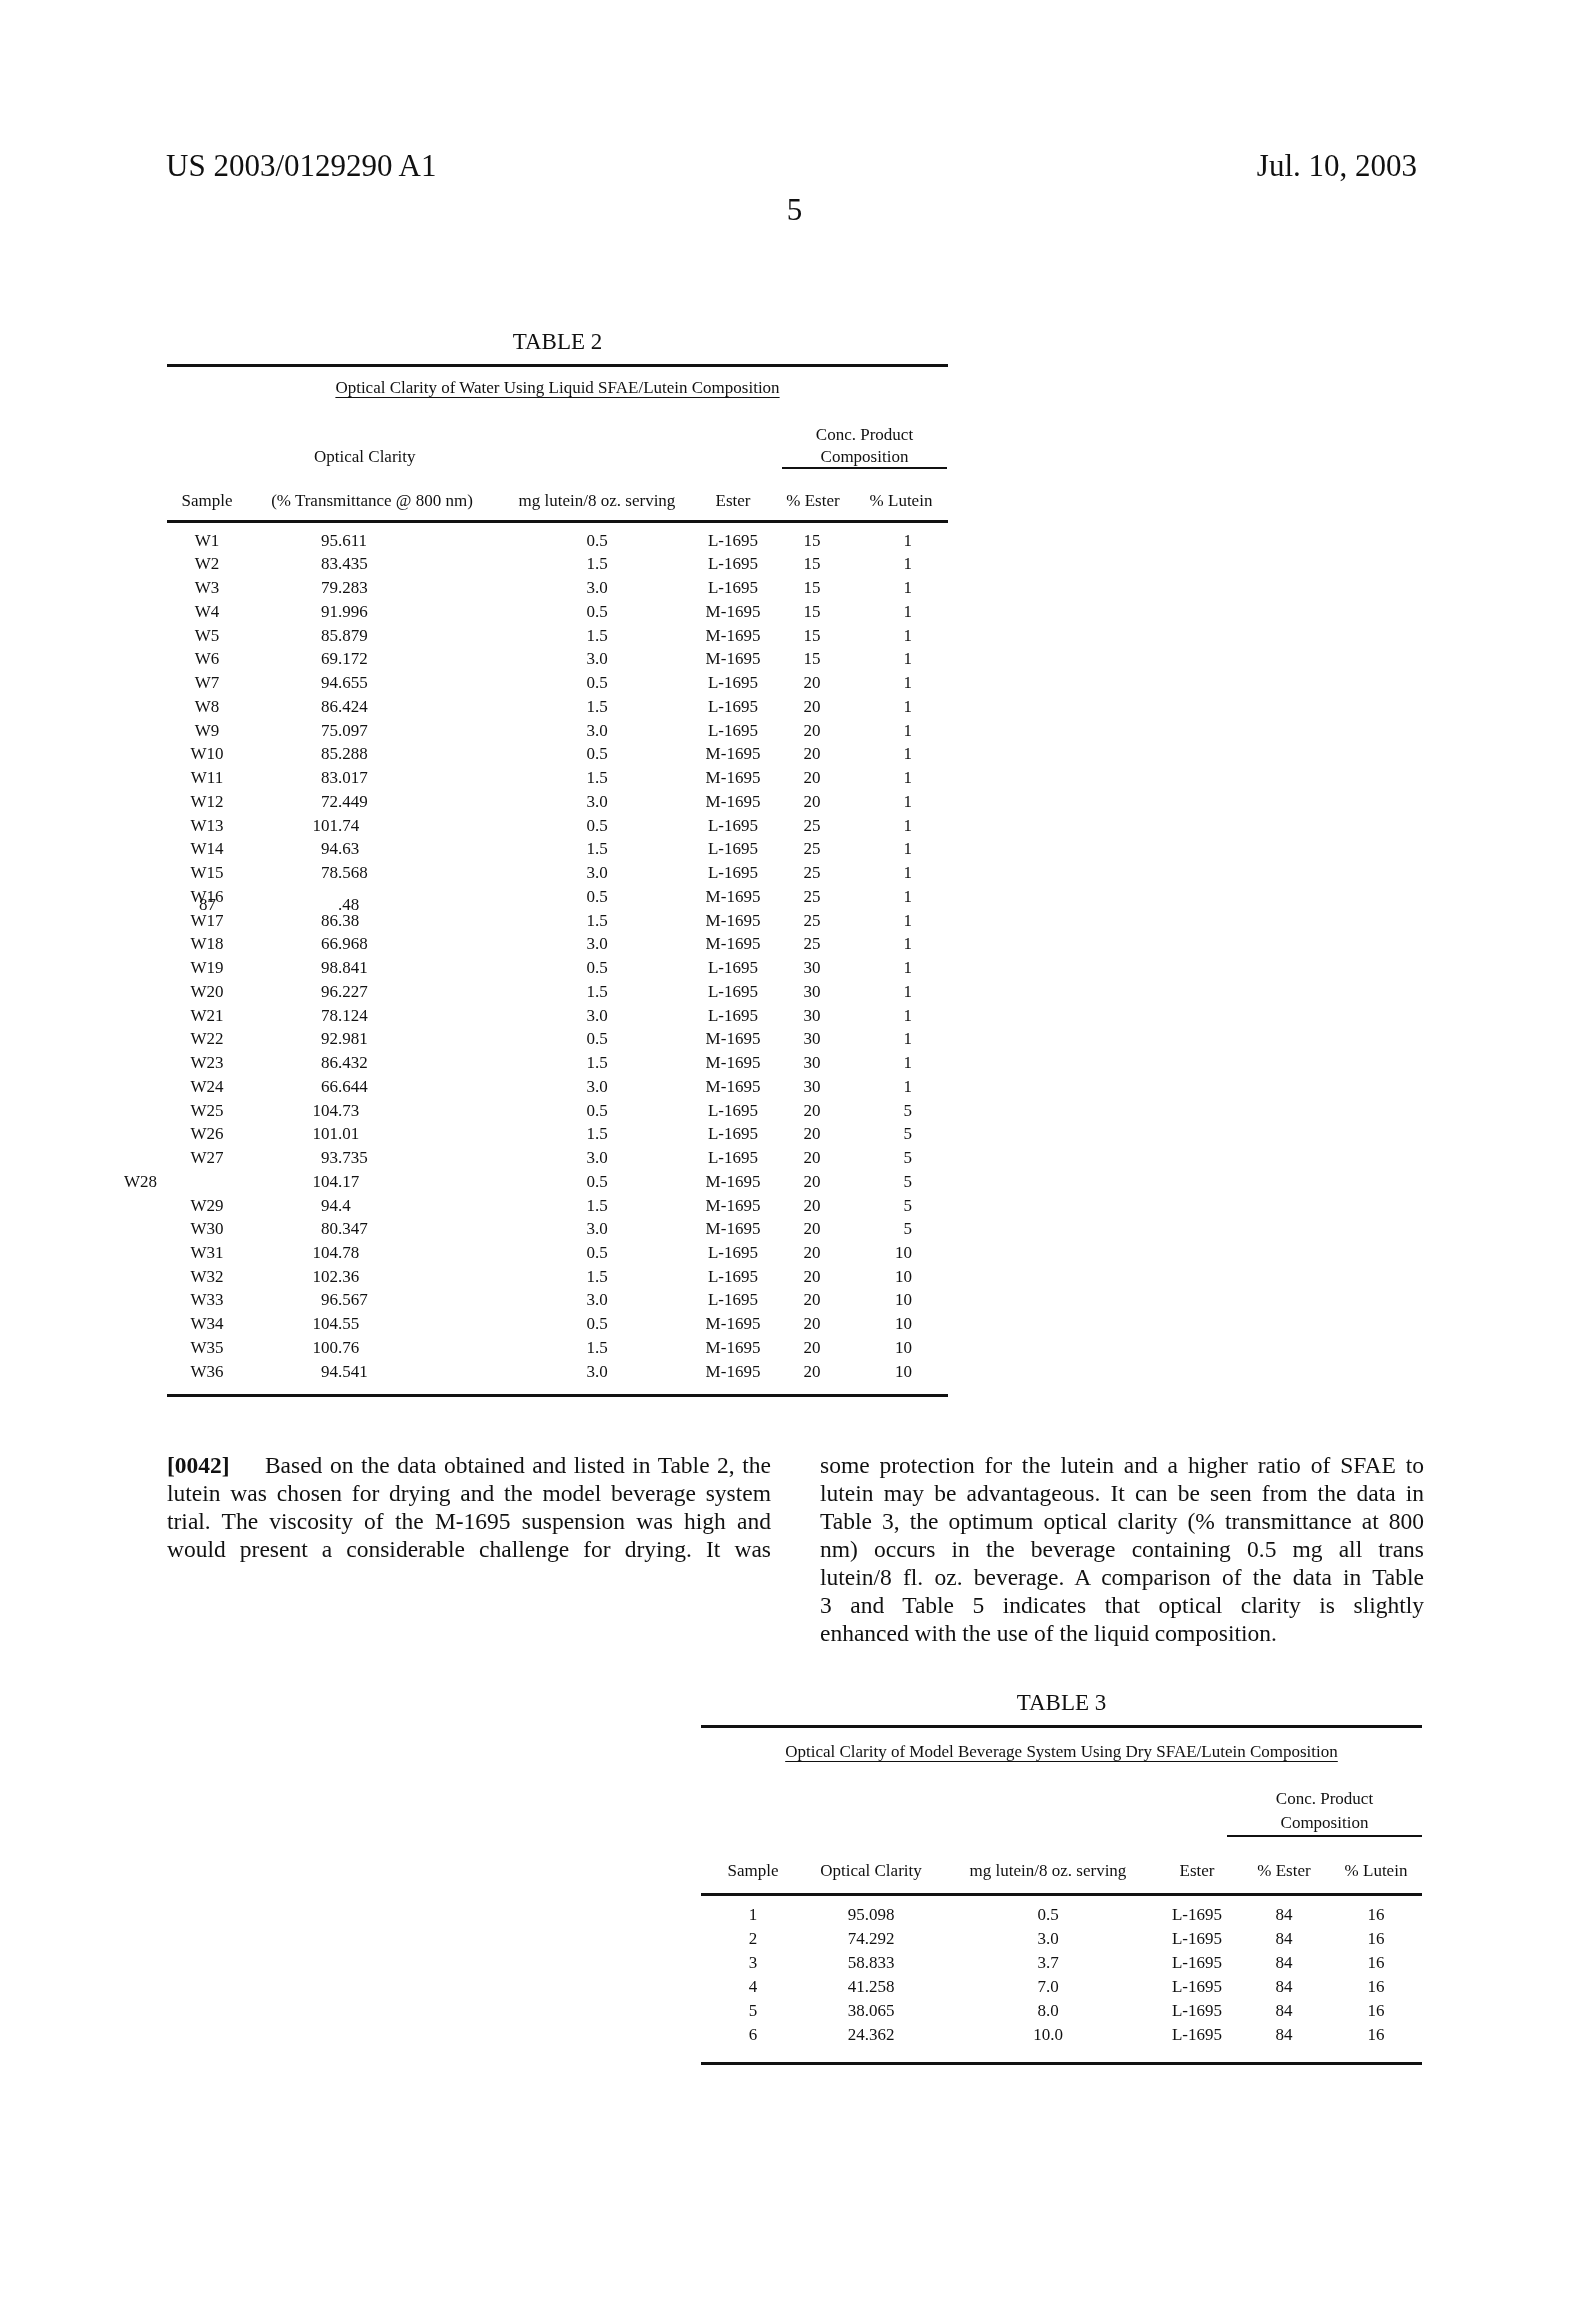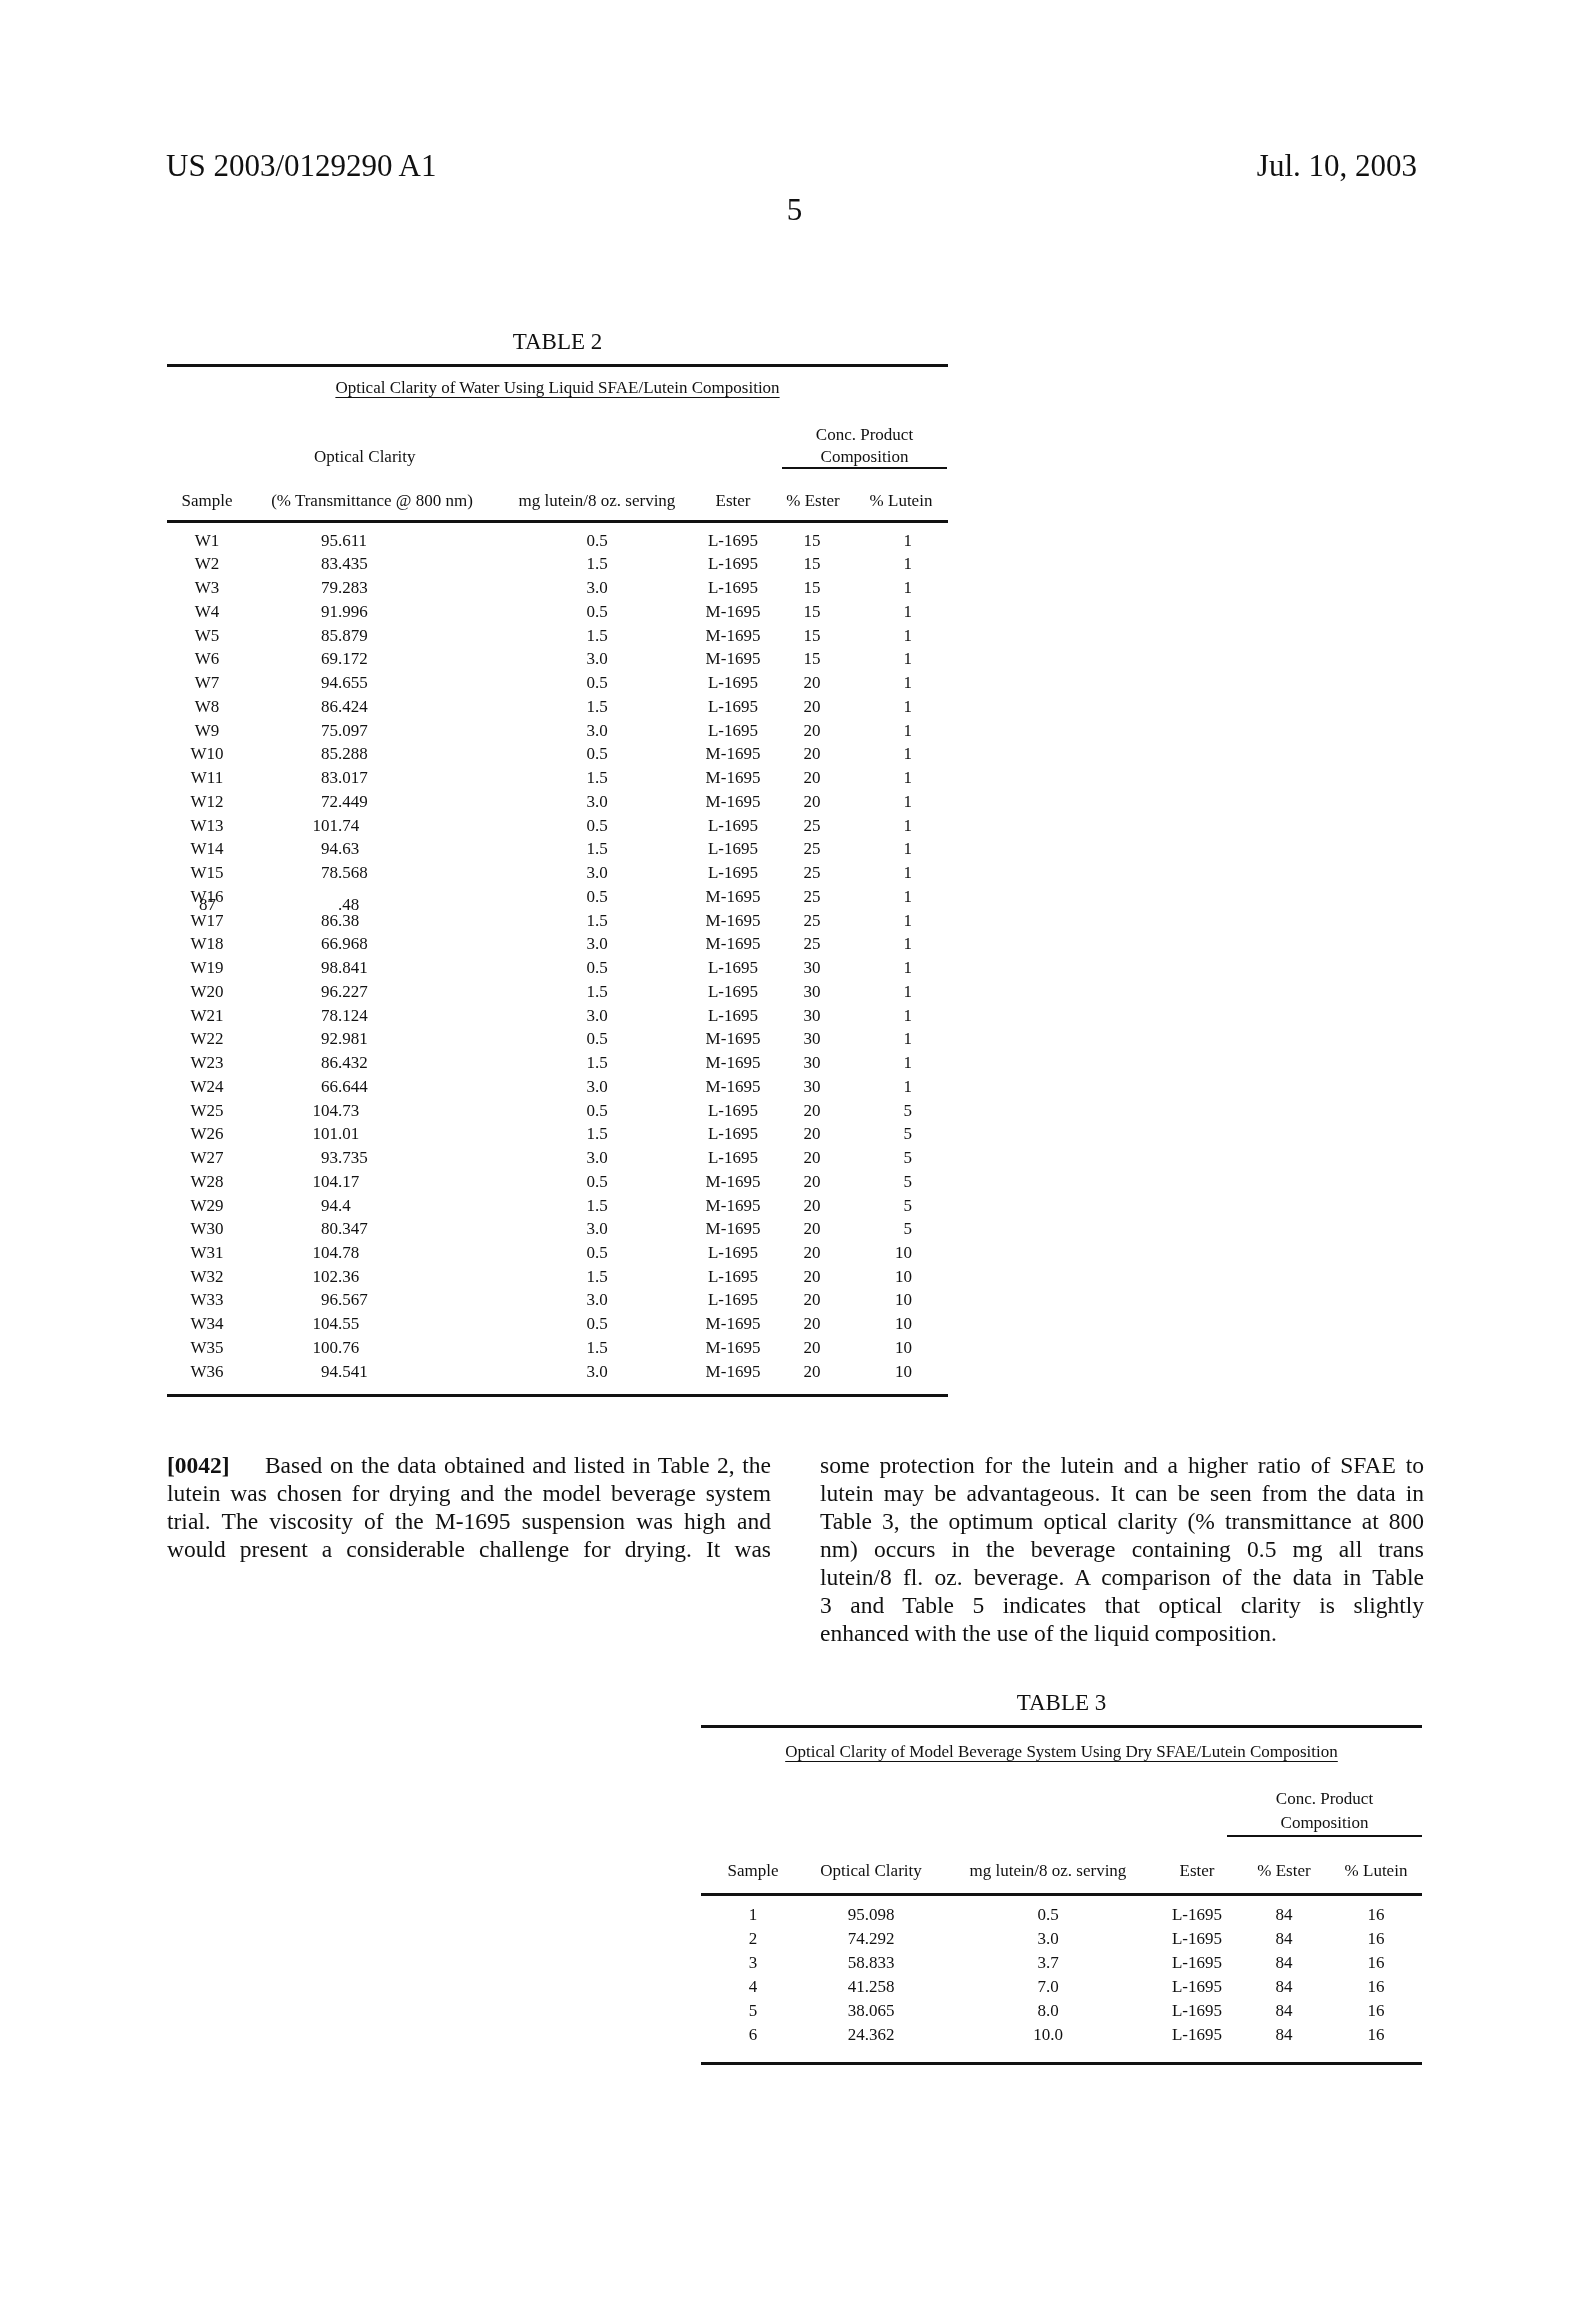--- a/index.html
+++ b/index.html
@@ -262,21 +262,21 @@
       </div>
       <div>
         <div class="td" style="left:139px;width:136px;text-align:center;top:1148px;">W27</div>
         <div class="td" style="left:199px;width:272px;top:1148px;"><span style="display: inline-block; width: 139px; text-align: right;">93</span><span>.735</span></div>
         <div class="td" style="left:529px;width:136px;text-align:center;top:1148px;">3.0</div>
         <div class="td" style="left:665px;width:136px;text-align:center;top:1148px;">L-1695</div>
         <div class="td" style="left:744px;width:136px;text-align:center;top:1148px;">20</div>
         <div class="td" style="left:844px;width:68px;text-align:right;top:1148px;">5</div>
       </div>
       <div>
-        <div class="td" style="left:139px;width:136px;text-align:center;top:1172px;">W28</div>
+        <div class="td" style="left:124px;width:136px;top:1172px;">W28</div>
         <div class="td" style="left:199px;width:272px;top:1172px;"><span style="display: inline-block; width: 139px; text-align: right;">104</span><span>.17</span></div>
         <div class="td" style="left:529px;width:136px;text-align:center;top:1172px;">0.5</div>
         <div class="td" style="left:665px;width:136px;text-align:center;top:1172px;">M-1695</div>
         <div class="td" style="left:744px;width:136px;text-align:center;top:1172px;">20</div>
         <div class="td" style="left:844px;width:68px;text-align:right;top:1172px;">5</div>
       </div>
       <div>
         <div class="td" style="left:139px;width:136px;text-align:center;top:1196px;">W29</div>
         <div class="td" style="left:199px;width:272px;top:1196px;"><span style="display: inline-block; width: 139px; text-align: right;">94</span><span>.4</span></div>
         <div class="td" style="left:529px;width:136px;text-align:center;top:1196px;">1.5</div>

